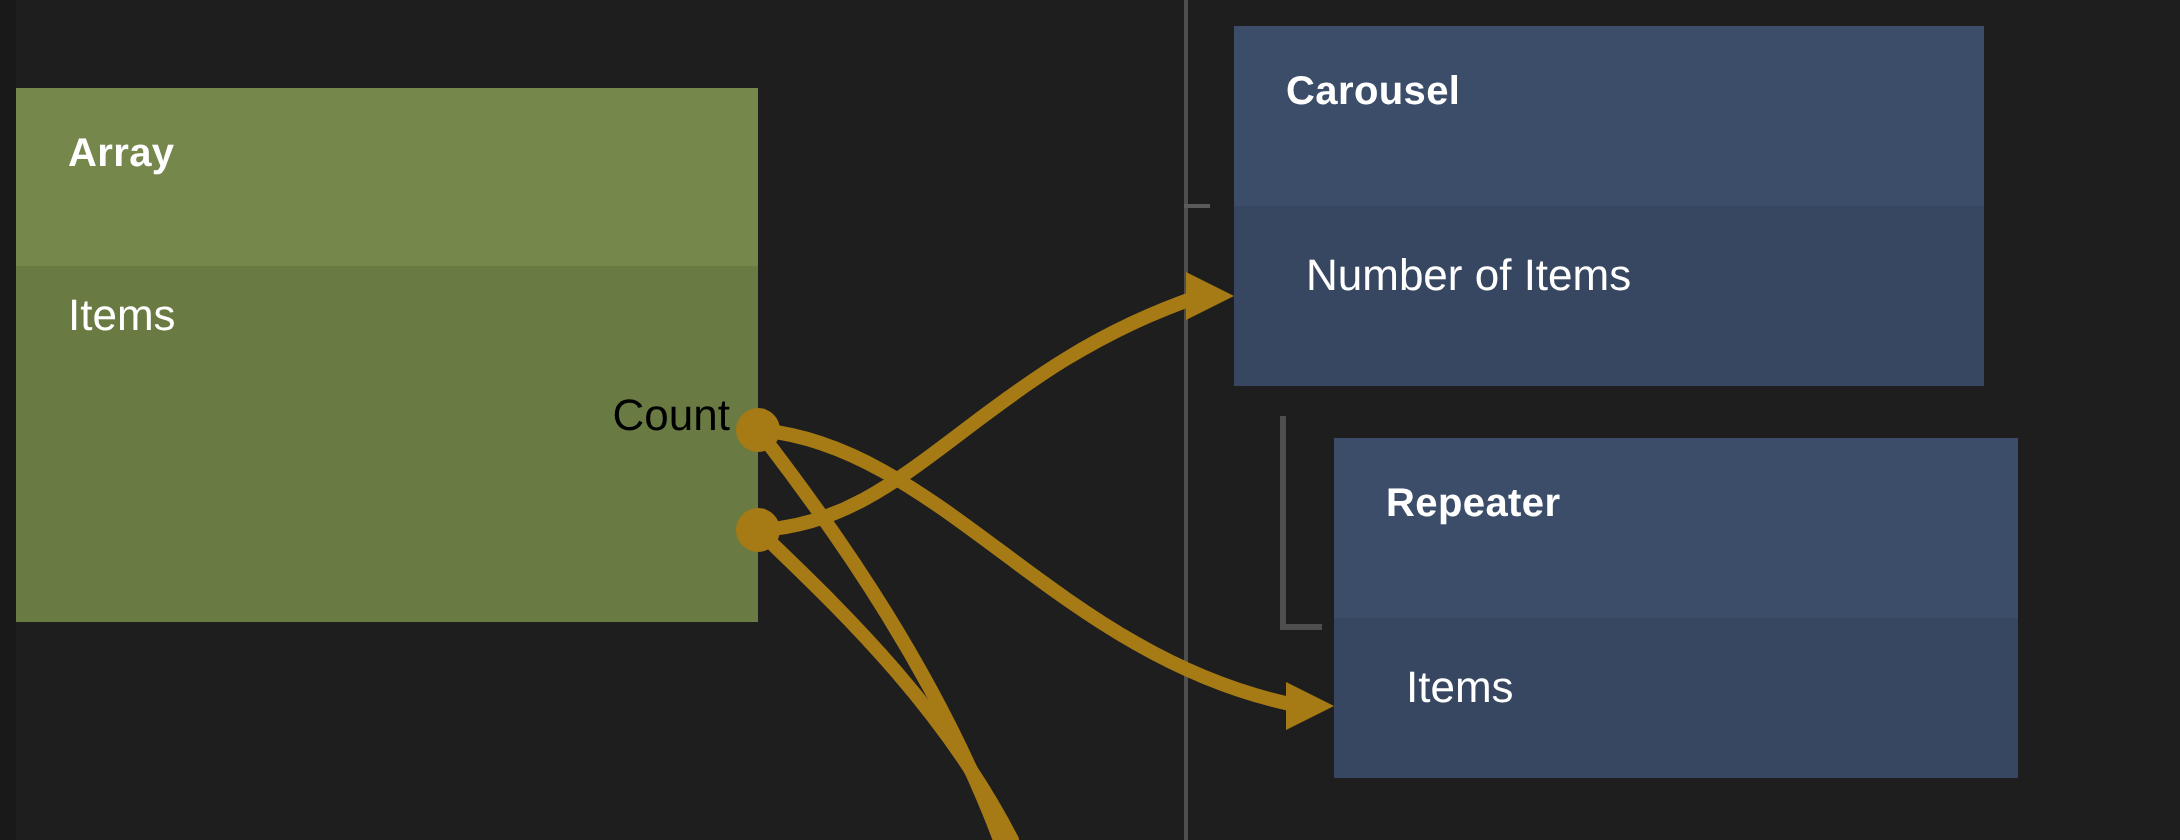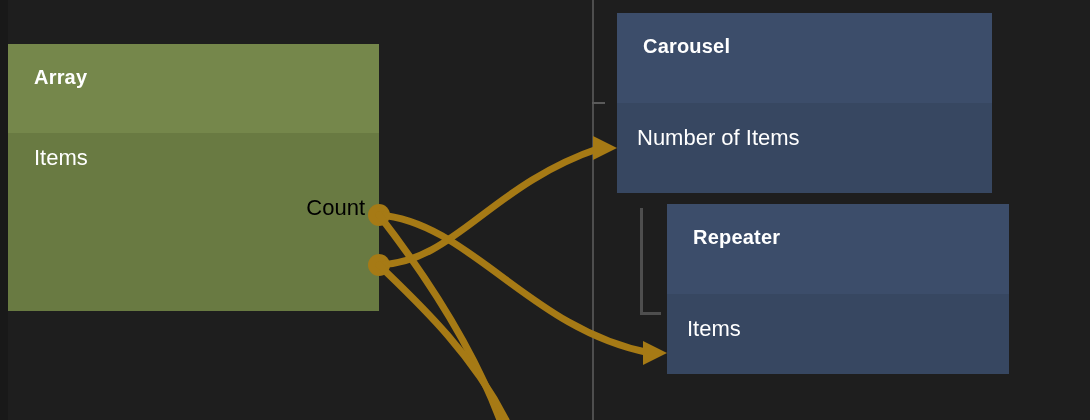--- a/index.html
+++ b/index.html
@@ -134,38 +134,38 @@
     height: 90px;
     background: #3c4d6a;
   }
   #node-carousel .node-body {
     height: 90px;
     background: #374761;
   }
 
   
   #node-repeater {
-    left: 667px; top: 204px;
+    left: 667px; top: 219px;
     width: 342px; height: 170px;
   }
   #node-repeater .node-header {
     height: 90px;
     background: #3c4d6a;
   }
   #node-repeater .node-body {
     height: 80px;
     background: #374761;
   }
   .input-row {
     position: absolute;
     left: 0; top: 0;
     height: 70px;
     display: flex;
     align-items: center;
-    padding-left: 20px;
+    padding-left: 36px;
     font-size: 22px;
     color: #ffffff;
   }
 
   
   #wires {
     position: absolute;
     left: 0; top: 0;
     width: 1090px; height: 420px;
     pointer-events: none;

